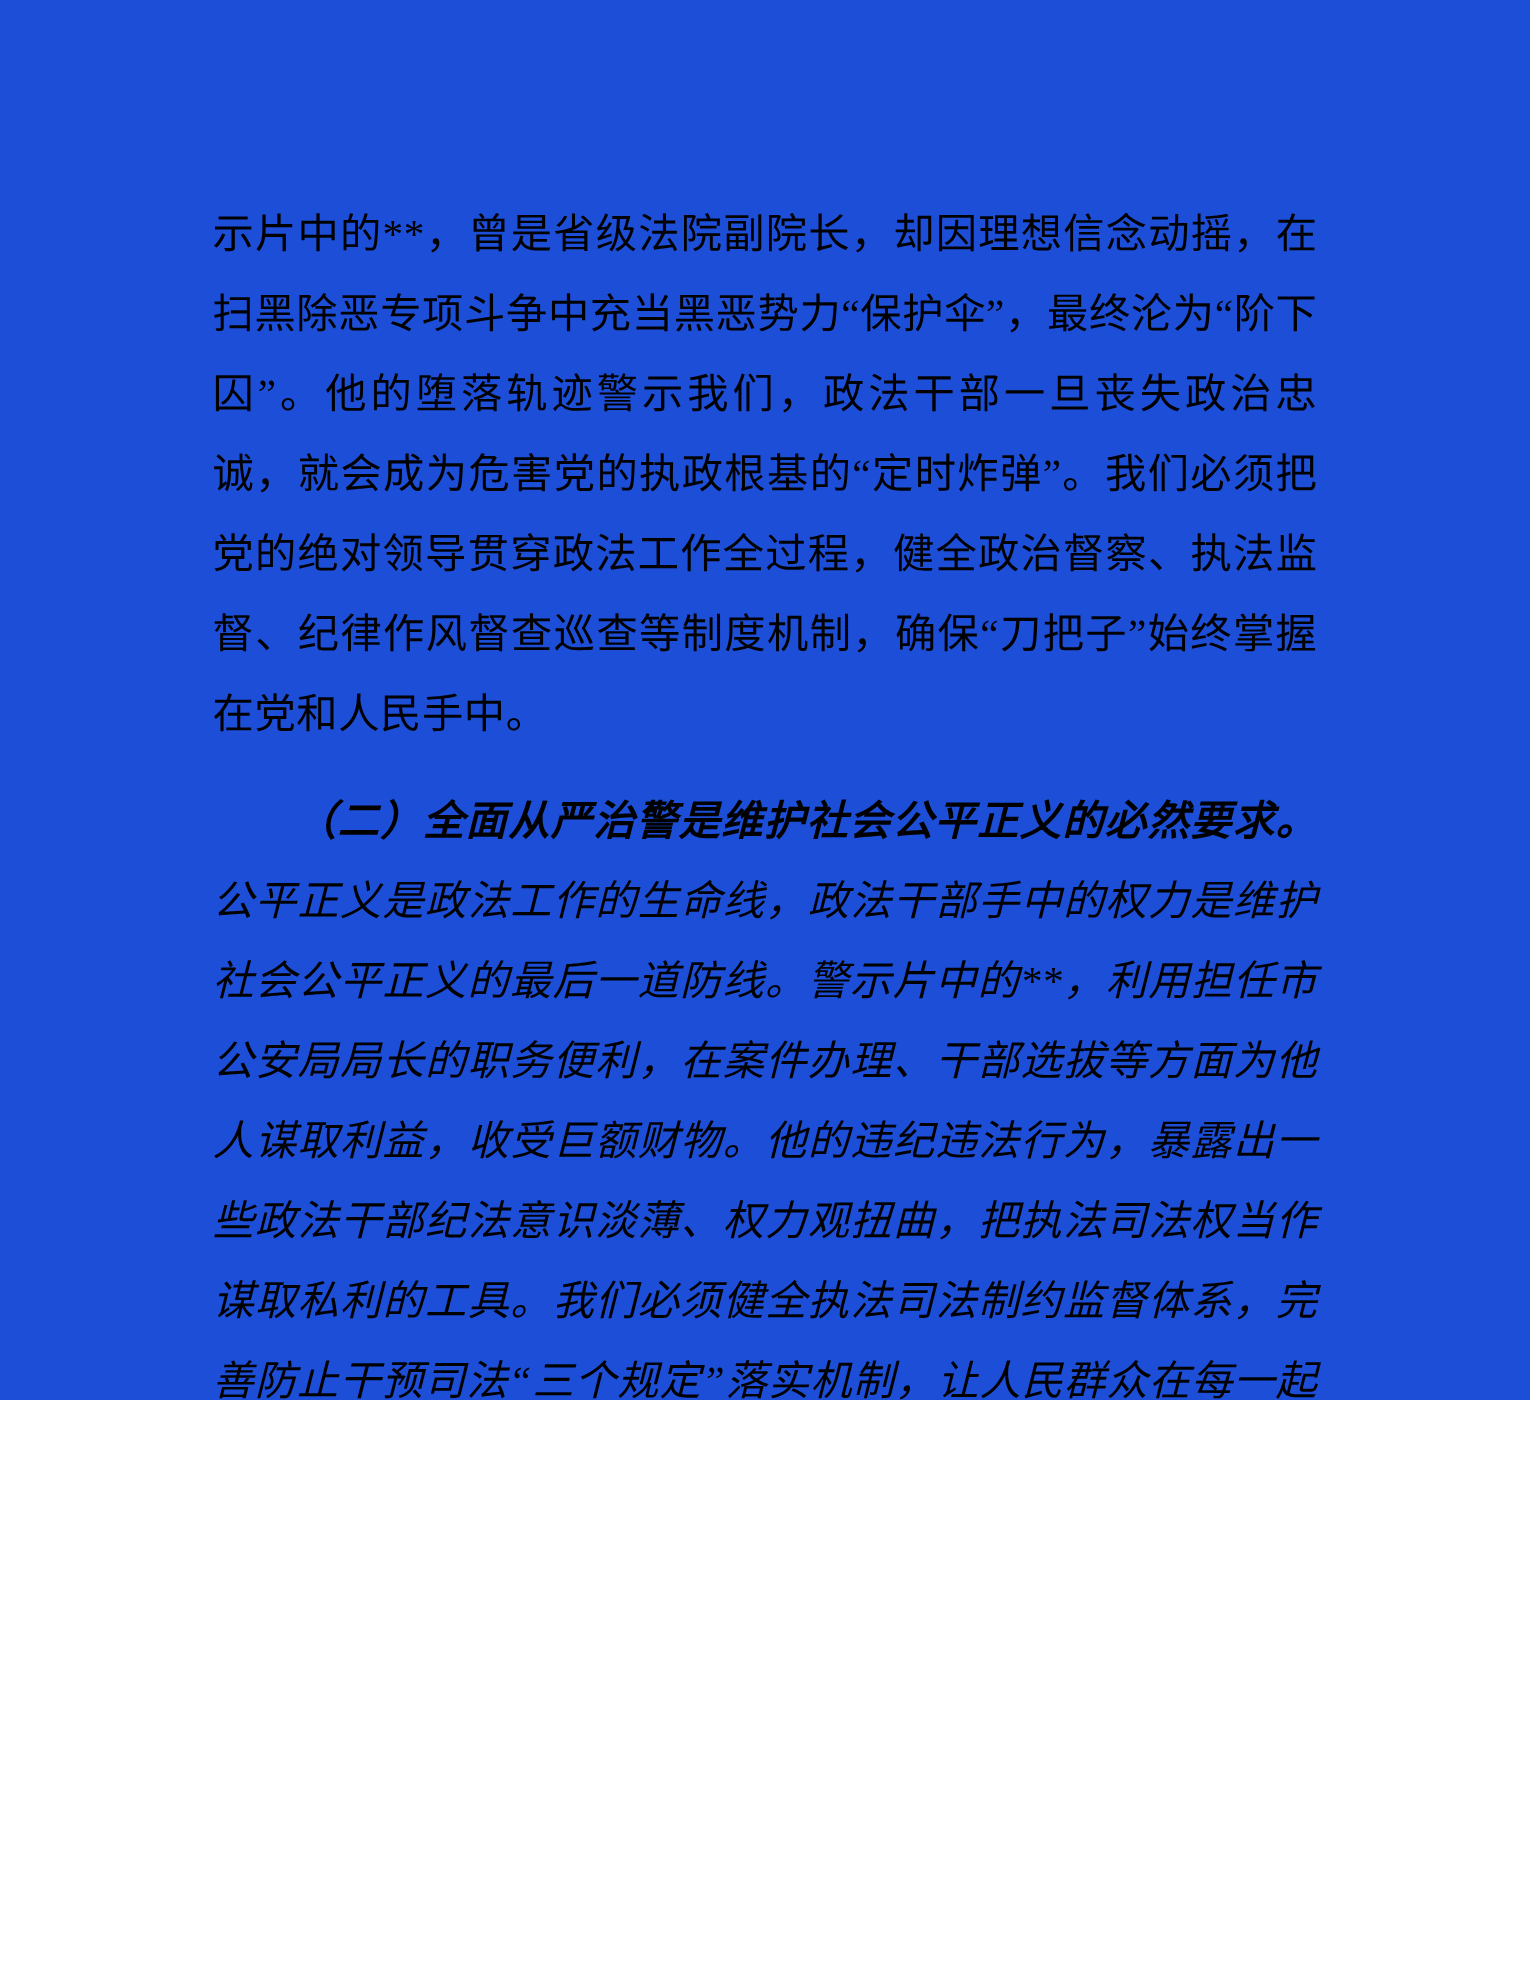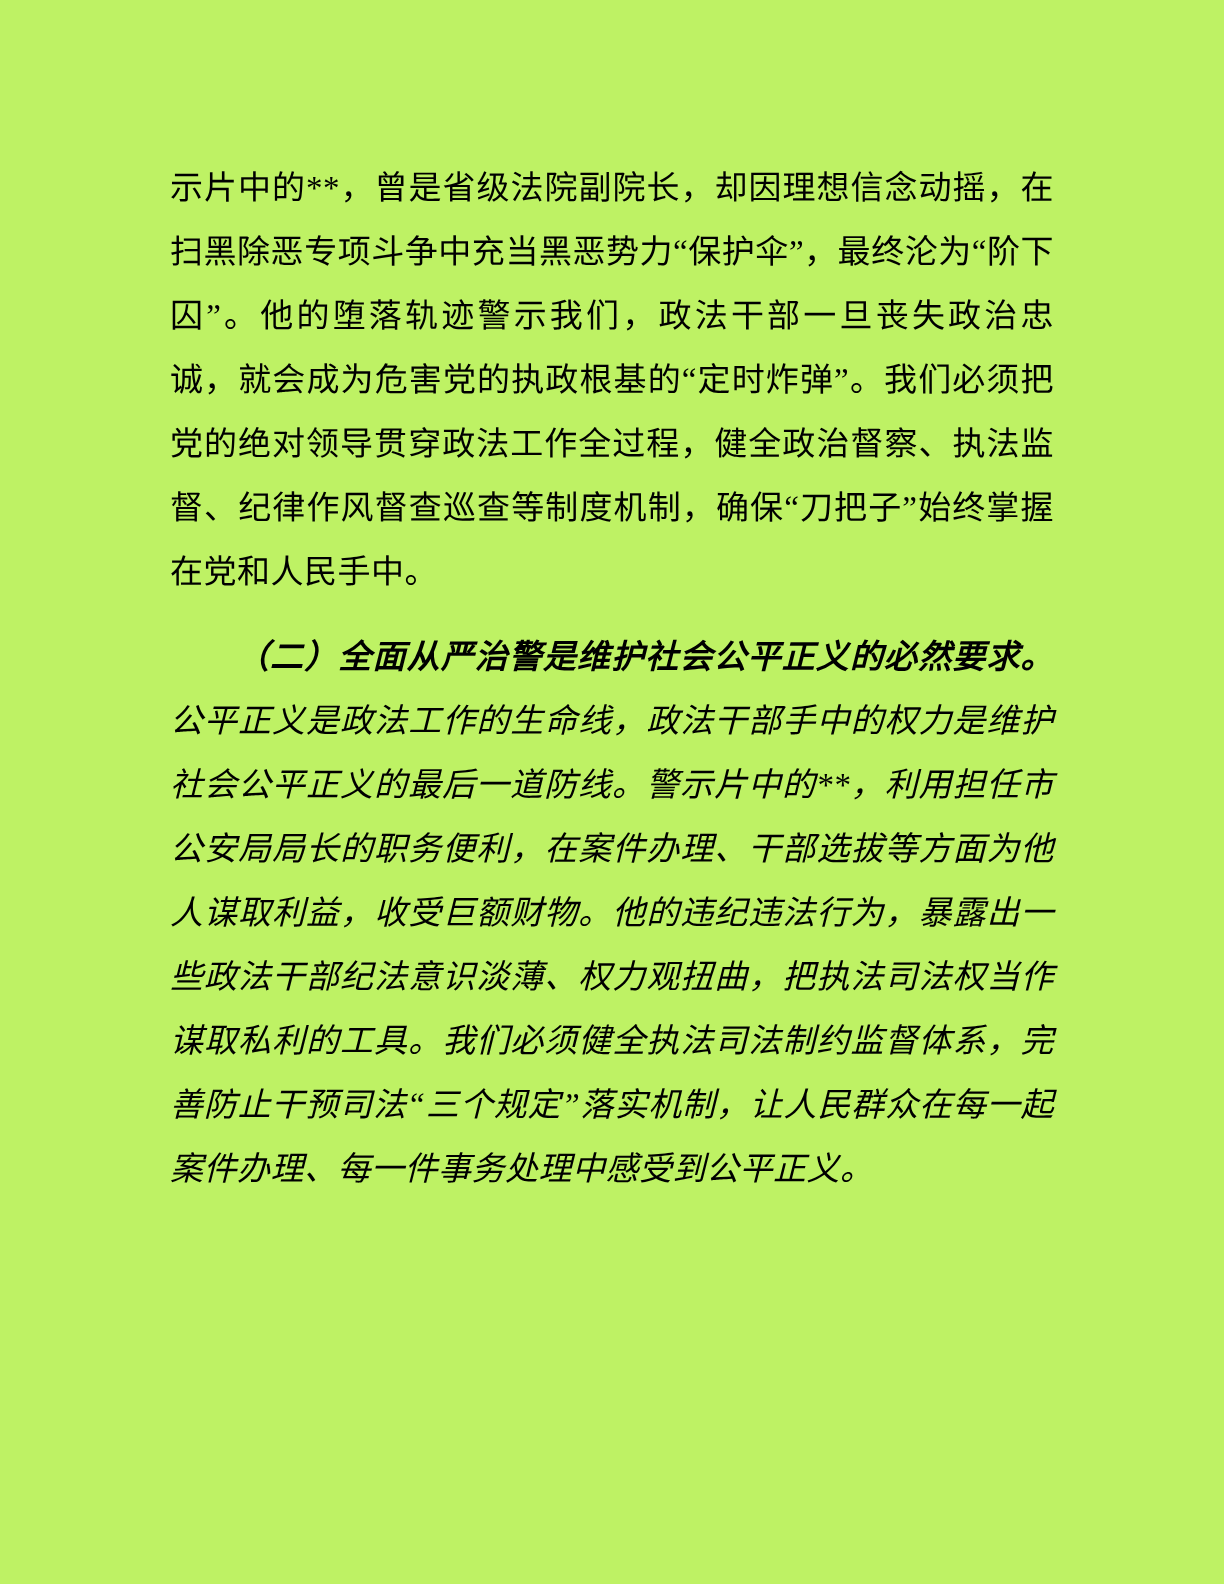--- a/index.html
+++ b/index.html
@@ -3,22 +3,22 @@
 <meta charset="utf-8">
 <style>
   html, body {
     margin: 0;
     padding: 0;
     background: #ffffff;
   }
   .page {
     position: relative;
     width: 1224px;
-    height: 1584px;
-    background: #bef264;
+    height: 1120px;
+    background: #1d4ed8;
     overflow: hidden;
     box-sizing: border-box;
     padding: 156px 69px 0 170px;
   }
   .doc {
     width: 884px;
     color: #000000;
     font-family: "Liberation Serif", "DejaVu Serif", serif;
     font-size: 33px;
     line-height: 64px;

